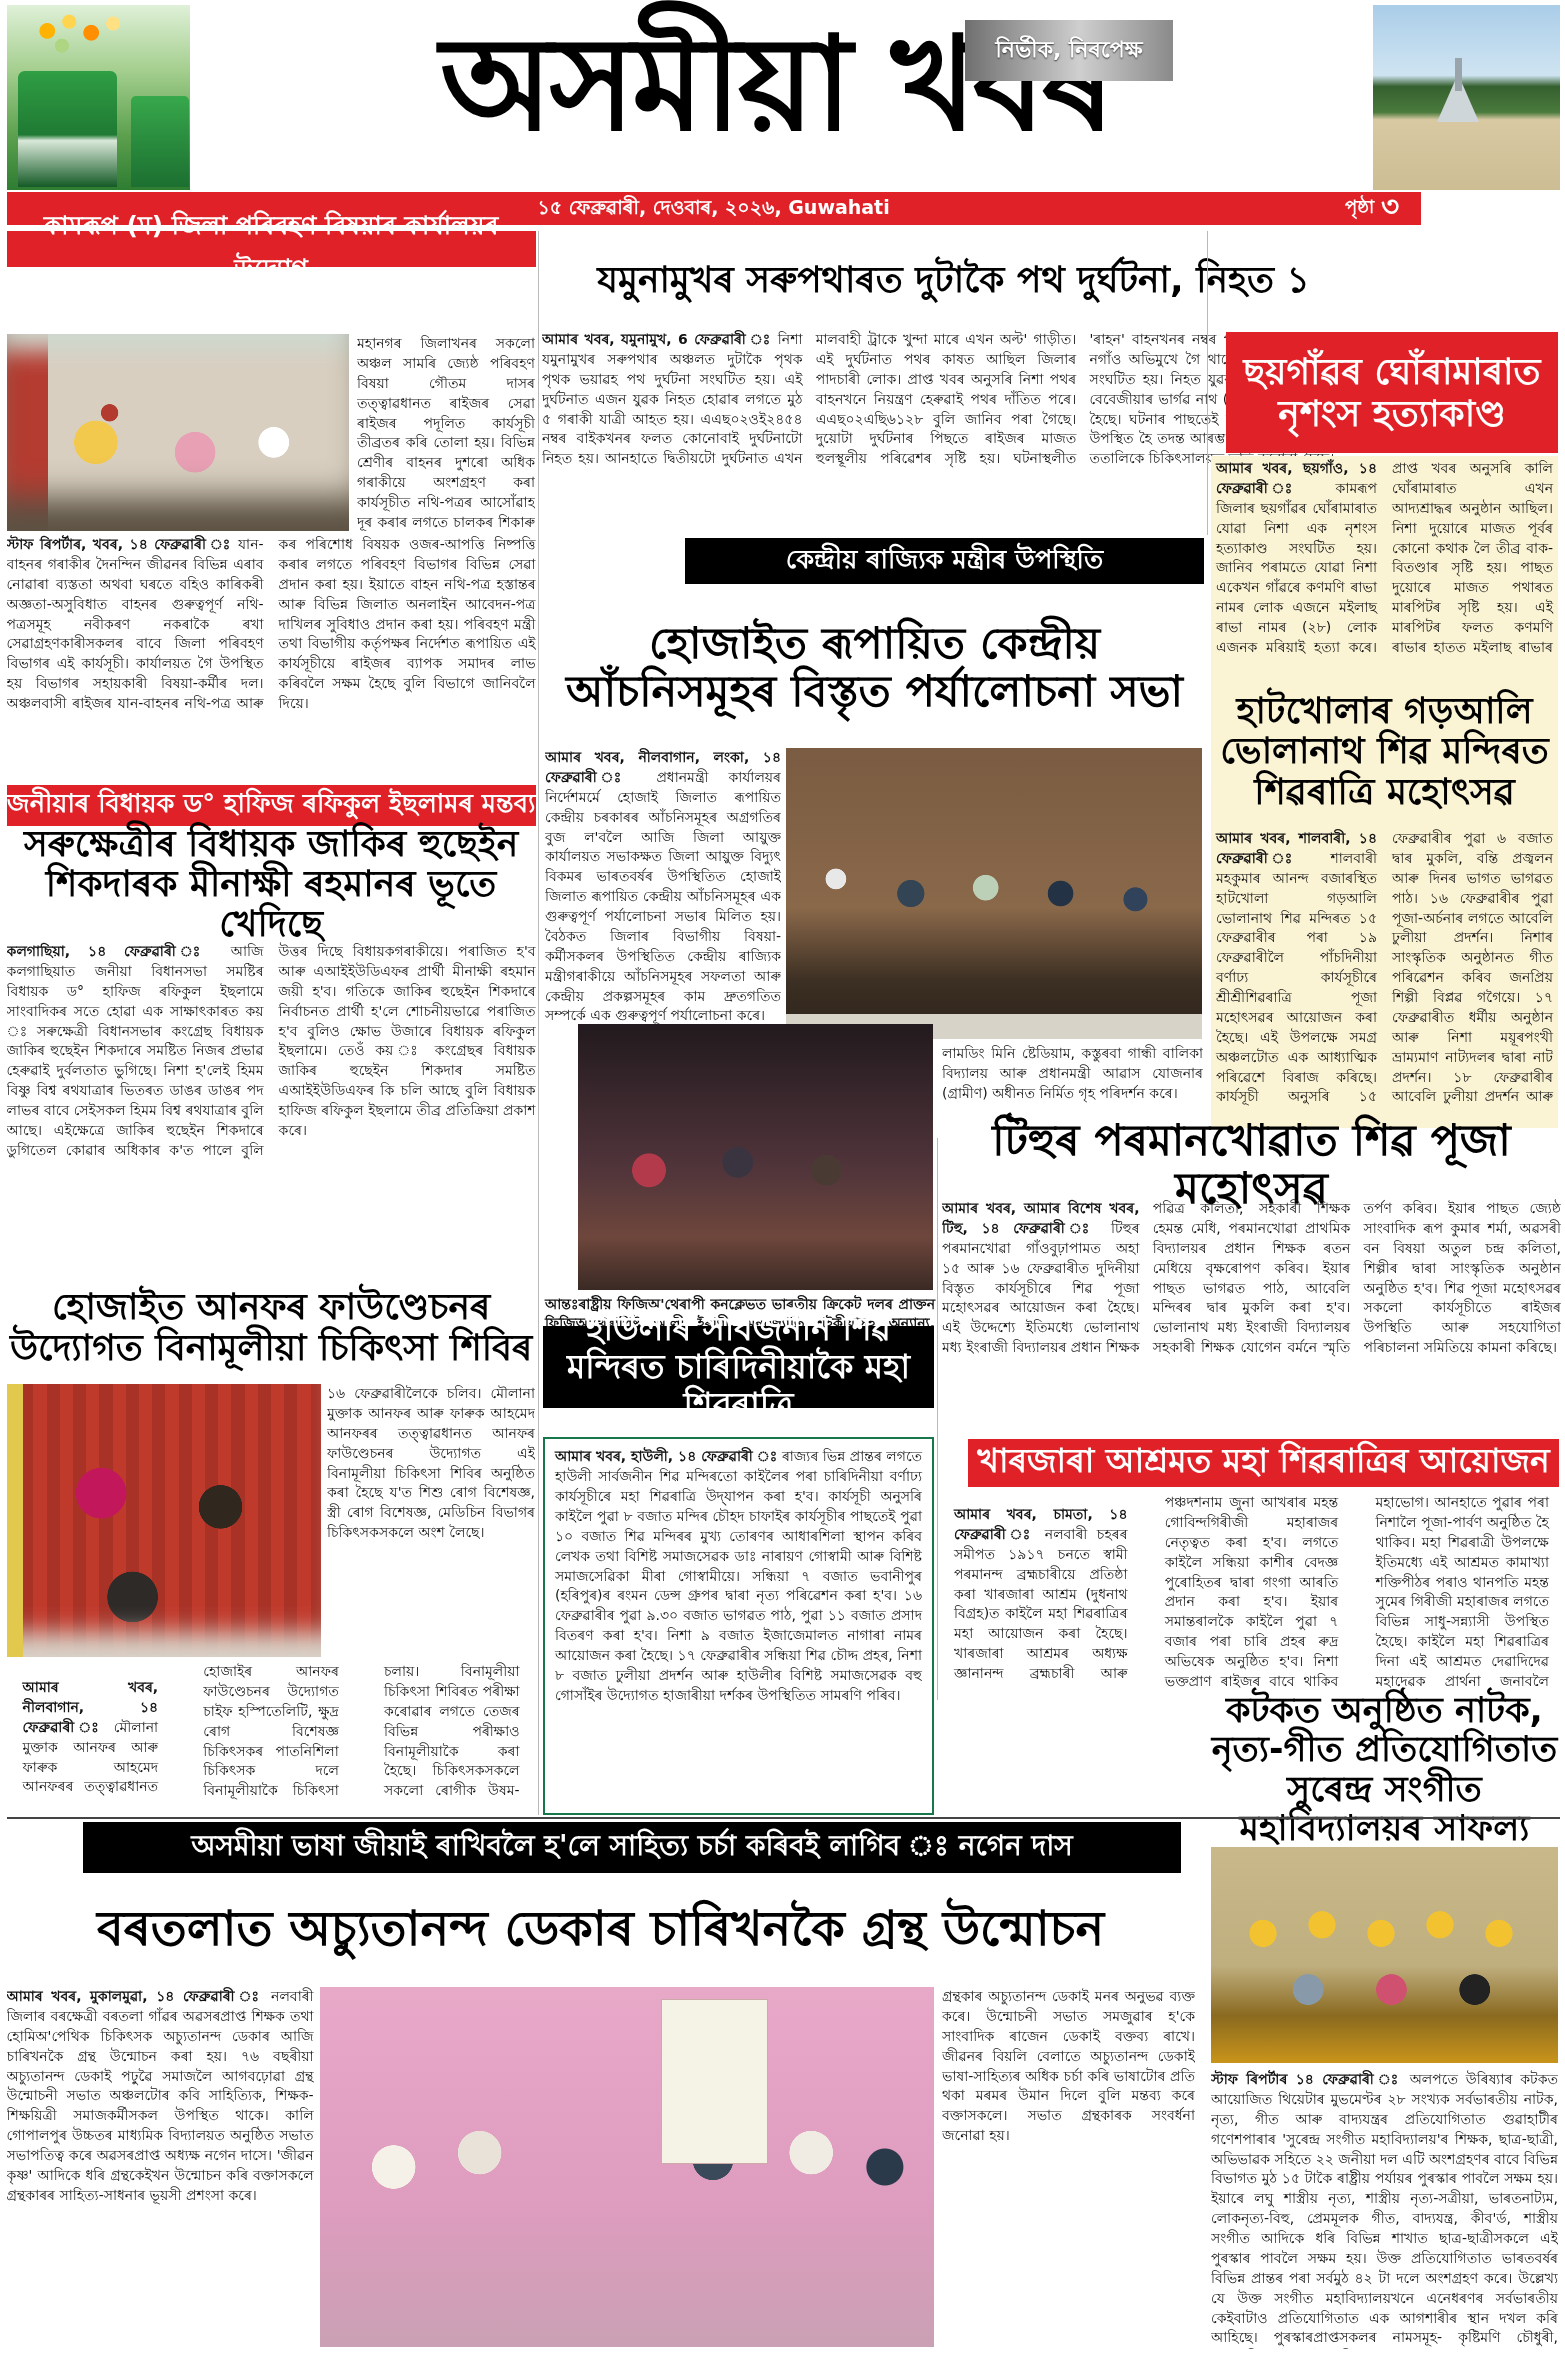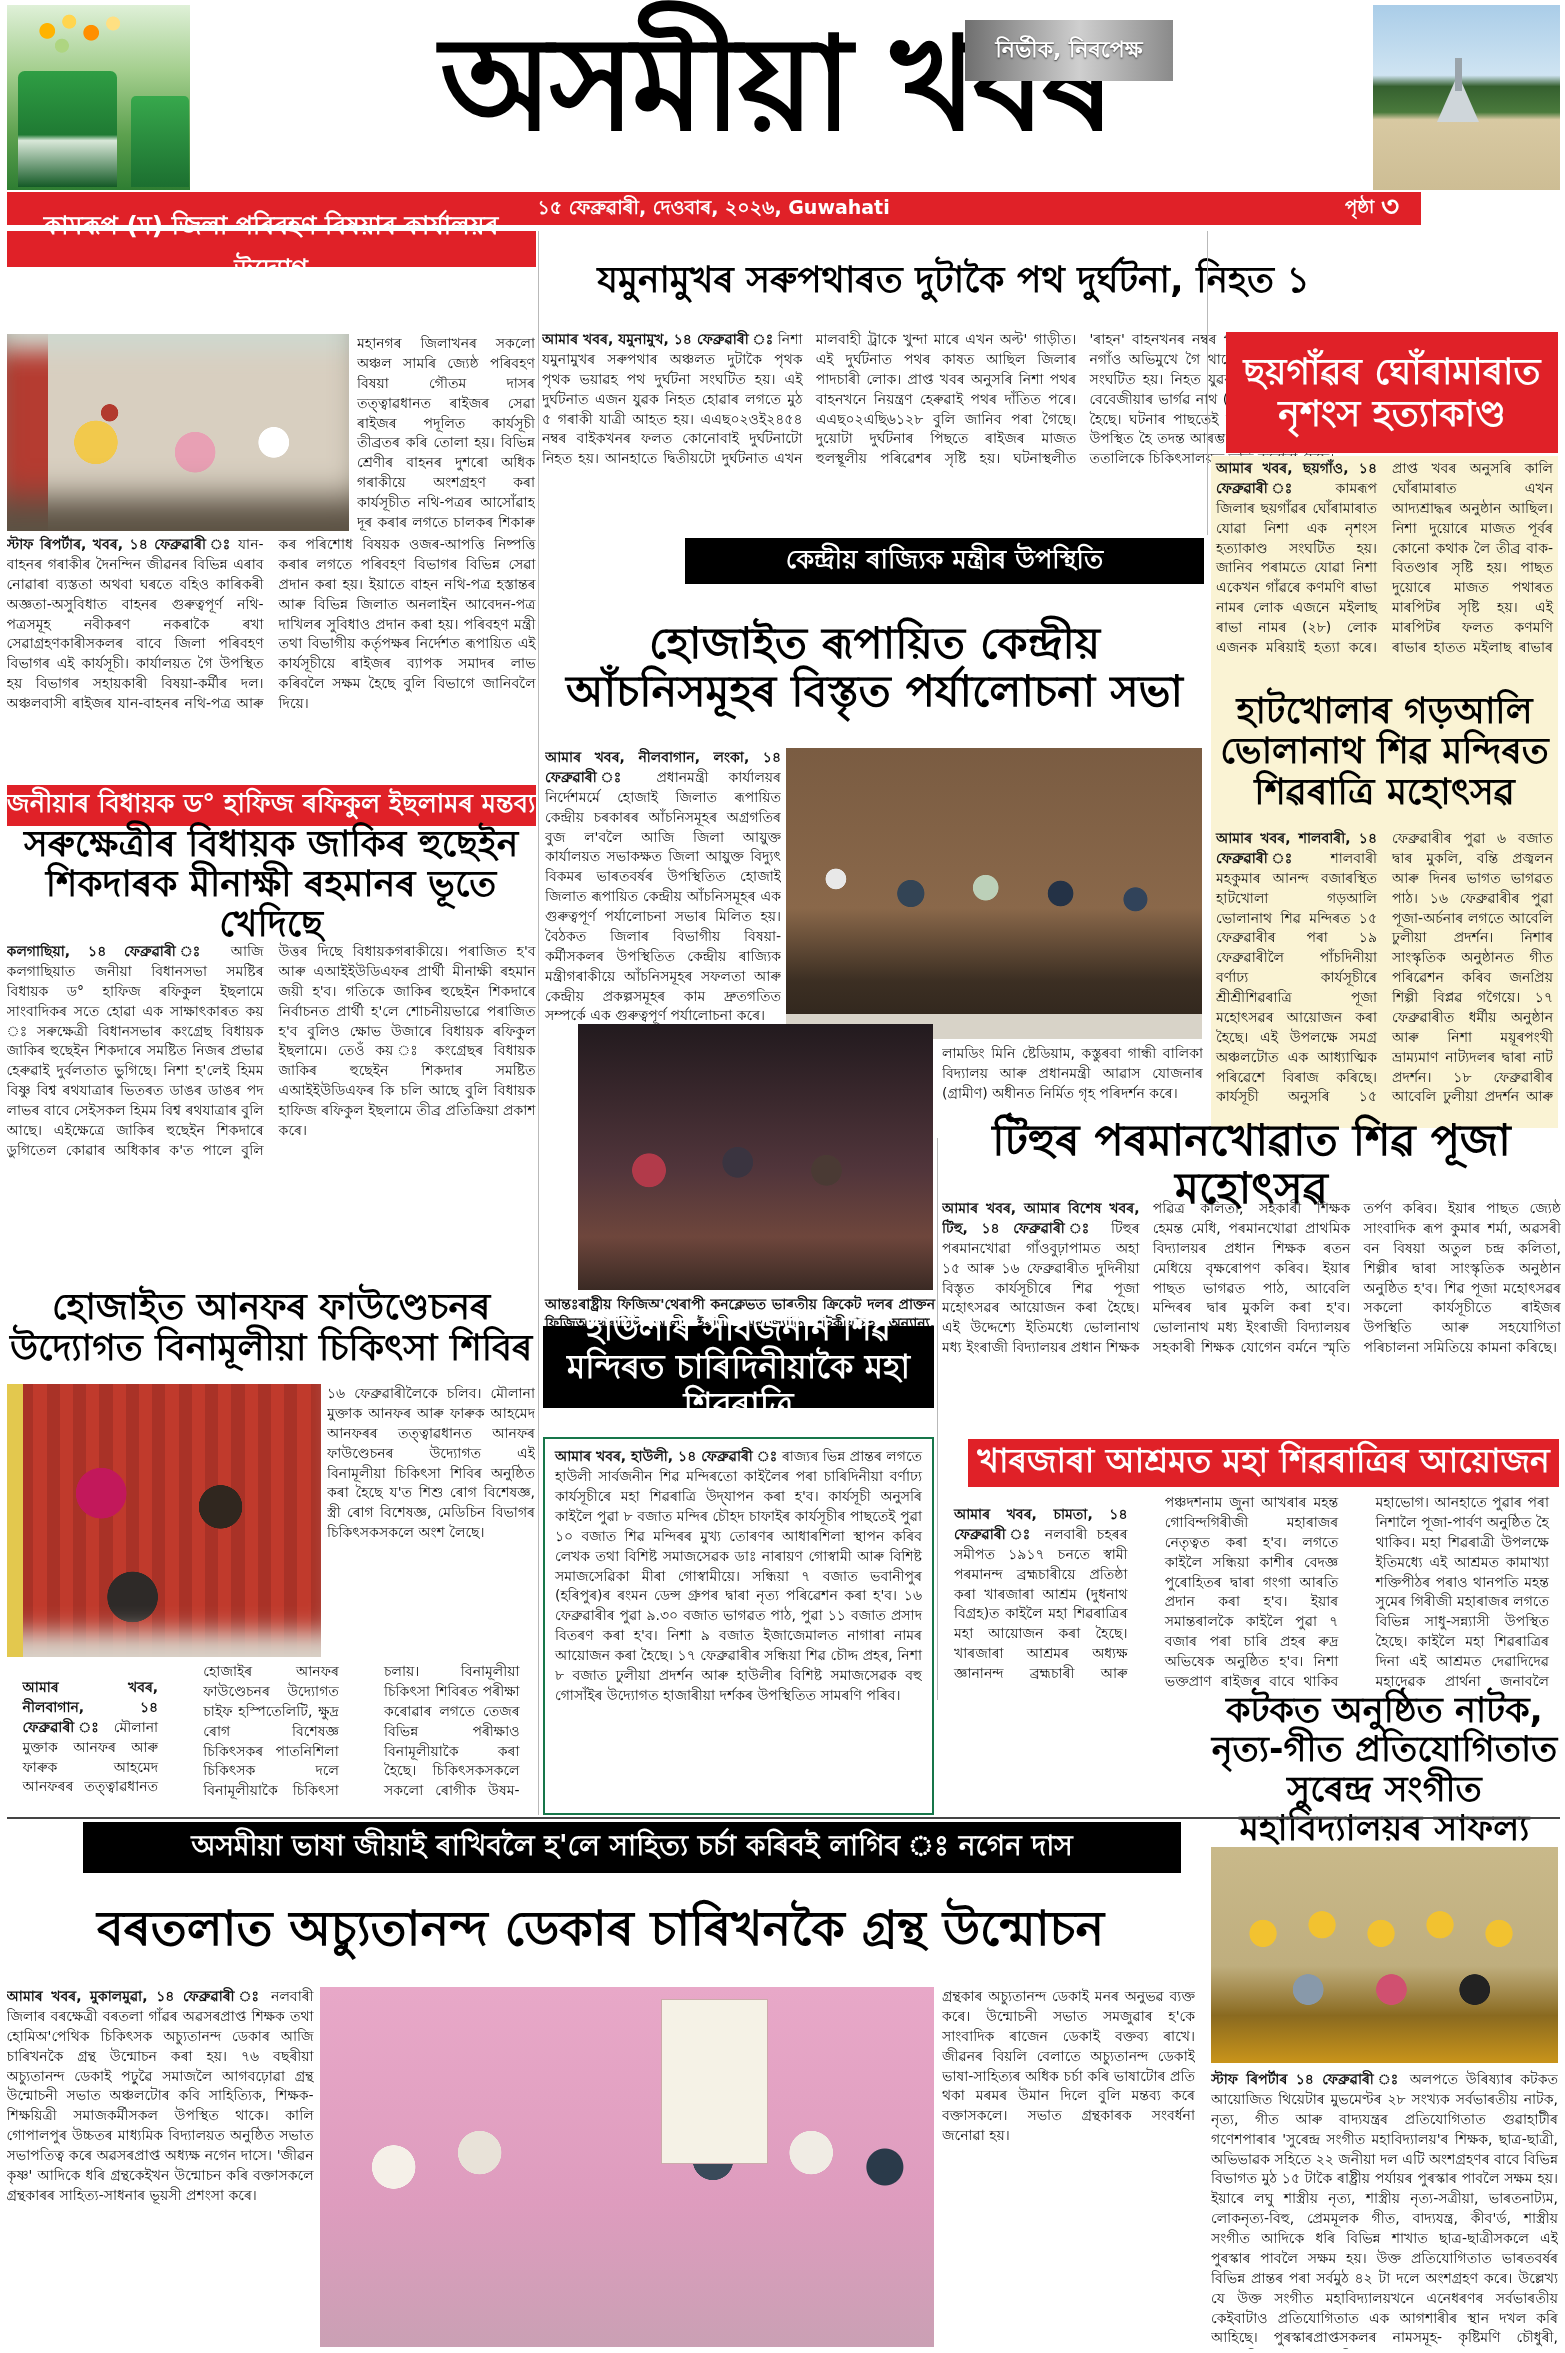--- a/index.html
+++ b/index.html
@@ -194,21 +194,21 @@
   <div class="abs body-txt cols3" id="med-body">
     <p style="margin:16px">
       <span class="byline">আমাৰ খবৰ, নীলবাগান, ১৪ ফেব্ৰুৱাৰী ঃ</span>
       <span>মৌলানা মুক্তাক আনফৰ আৰু ফাৰুক আহমেদ আনফৰৰ তত্ত্বাৱধানত হোজাইৰ আনফৰ ফাউণ্ডেচনৰ উদ্যোগত চাইফ হস্পিতেলিটি, ক্ষুদ্ৰ ৰোগ বিশেষজ্ঞ চিকিৎসকৰ পাতনিশিলা চিকিৎসক দলে বিনামূলীয়াকৈ চিকিৎসা চলায়। বিনামূলীয়া চিকিৎসা শিবিৰত পৰীক্ষা কৰোৱাৰ লগতে তেজৰ বিভিন্ন পৰীক্ষাও বিনামূলীয়াকৈ কৰা হৈছে। চিকিৎসকসকলে সকলো ৰোগীক উষম-পাতিত যোগান ধৰি বিভিন্ন পৰীক্ষাৰ বিনামূলীয়াকৈ কৰা হৈছে। জিলাৰ বিভিন্ন প্ৰান্তৰ পৰা অহা ৰোগীসকলে বিনামূলীয়া চিকিৎসা শিবিৰৰ সুবিধা গ্ৰহণ কৰে।</span>
     </p>
   </div>
 
   <div class="abs hl" id="acc-headline">যমুনামুখৰ সৰুপথাৰত দুটাকৈ পথ দুৰ্ঘটনা, নিহত ১</div>
   <div class="abs body-txt cols3" id="acc-body">
     <p style="margin:0">
-      <span class="byline">আমাৰ খবৰ, যমুনামুখ, ১৪ ফেব্ৰুৱাৰী ঃ</span>
+      <span class="byline">আমাৰ খবৰ, যমুনামুখ, 6 ফেব্ৰুৱাৰী ঃ</span>
       <span>নিশা যমুনামুখৰ সৰুপথাৰ অঞ্চলত দুটাকৈ পৃথক পৃথক ভয়াৱহ পথ দুৰ্ঘটনা সংঘটিত হয়। এই দুৰ্ঘটনাত এজন যুৱক নিহত হোৱাৰ লগতে মুঠ ৫ গৰাকী যাত্ৰী আহত হয়। এএছ০২ওই২৪৫৪ নম্বৰ বাইকখনৰ ফলত কোনোবাই দুৰ্ঘটনাটো নিহত হয়। আনহাতে দ্বিতীয়টো দুৰ্ঘটনাত এখন মালবাহী ট্ৰাকে খুন্দা মাৰে এখন অল্ট' গাড়ীত। এই দুৰ্ঘটনাত পথৰ কাষত আছিল জিলাৰ পাদচাৰী লোক। প্ৰাপ্ত খবৰ অনুসৰি নিশা পথৰ বাহনখনে নিয়ন্ত্ৰণ হেৰুৱাই পথৰ দাঁতিত পৰে। এএছ০২এছি৬১২৮ বুলি জানিব পৰা গৈছে। দুয়োটা দুৰ্ঘটনাৰ পিছতে ৰাইজৰ মাজত হুলস্থূলীয় পৰিৱেশৰ সৃষ্টি হয়। ঘটনাস্থলীত 'ৰাহন' বাহনখনৰ নম্বৰ পৰা মতে লংকাৰ পৰা নগাঁও অভিমুখে গৈ থাকোতেই এই দুৰ্ঘটনাটো সংঘটিত হয়। নিহত যুৱকজনক নগাঁও জিলাৰ বেবেজীয়াৰ ভাৰ্গৱ নাথ (২০) বুলি চিনাক্ত কৰা হৈছে। ঘটনাৰ পাছতেই আৰক্ষীয়ে ঘটনাস্থলীত উপস্থিত হৈ তদন্ত আৰম্ভ কৰিছে। আহতসকলক ততালিকে চিকিৎসালয়ত ভৰ্তি কৰোৱা হৈছে।</span>
     </p>
   </div>
 
   <div class="abs band green" id="rev-band">কেন্দ্ৰীয় ৰাজ্যিক মন্ত্ৰীৰ উপস্থিতি</div>
   <div class="abs hl" id="rev-headline">হোজাইত ৰূপায়িত কেন্দ্ৰীয় আঁচনিসমূহৰ বিস্তৃত পৰ্যালোচনা সভা</div>
   <div class="abs body-txt" id="rev-left">
     <p style="margin:0">
       <span class="byline">আমাৰ খবৰ, নীলবাগান, লংকা, ১৪ ফেব্ৰুৱাৰী ঃ</span>
       <span>প্ৰধানমন্ত্ৰী কাৰ্যালয়ৰ নিৰ্দেশমৰ্মে হোজাই জিলাত ৰূপায়িত কেন্দ্ৰীয় চৰকাৰৰ আঁচনিসমূহৰ অগ্ৰগতিৰ বুজ ল'বলৈ আজি জিলা আয়ুক্ত কাৰ্যালয়ত সভাকক্ষত জিলা আয়ুক্ত বিদ্যুৎ বিকমৰ ভাৰতবৰ্ষৰ উপস্থিতিত হোজাই জিলাত ৰূপায়িত কেন্দ্ৰীয় আঁচনিসমূহৰ এক গুৰুত্বপূৰ্ণ পৰ্যালোচনা সভাৰ মিলিত হয়। বৈঠকত জিলাৰ বিভাগীয় বিষয়া-কৰ্মীসকলৰ উপস্থিতিত কেন্দ্ৰীয় ৰাজ্যিক মন্ত্ৰীগৰাকীয়ে আঁচনিসমূহৰ সফলতা আৰু কেন্দ্ৰীয় প্ৰকল্পসমূহৰ কাম দ্ৰুতগতিত সম্পৰ্কে এক গুৰুত্বপূৰ্ণ পৰ্যালোচনা কৰে।</span>

